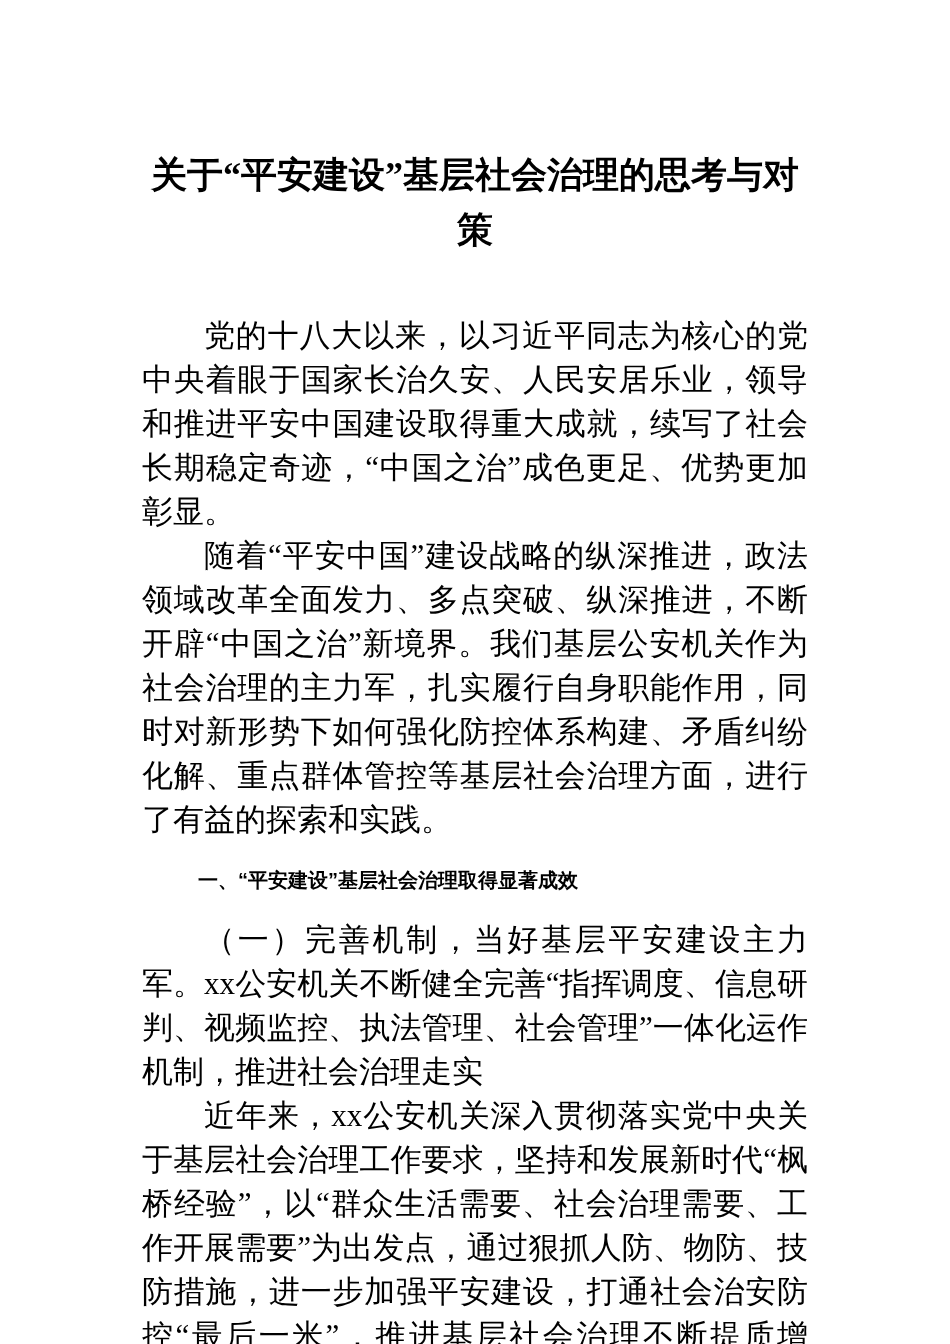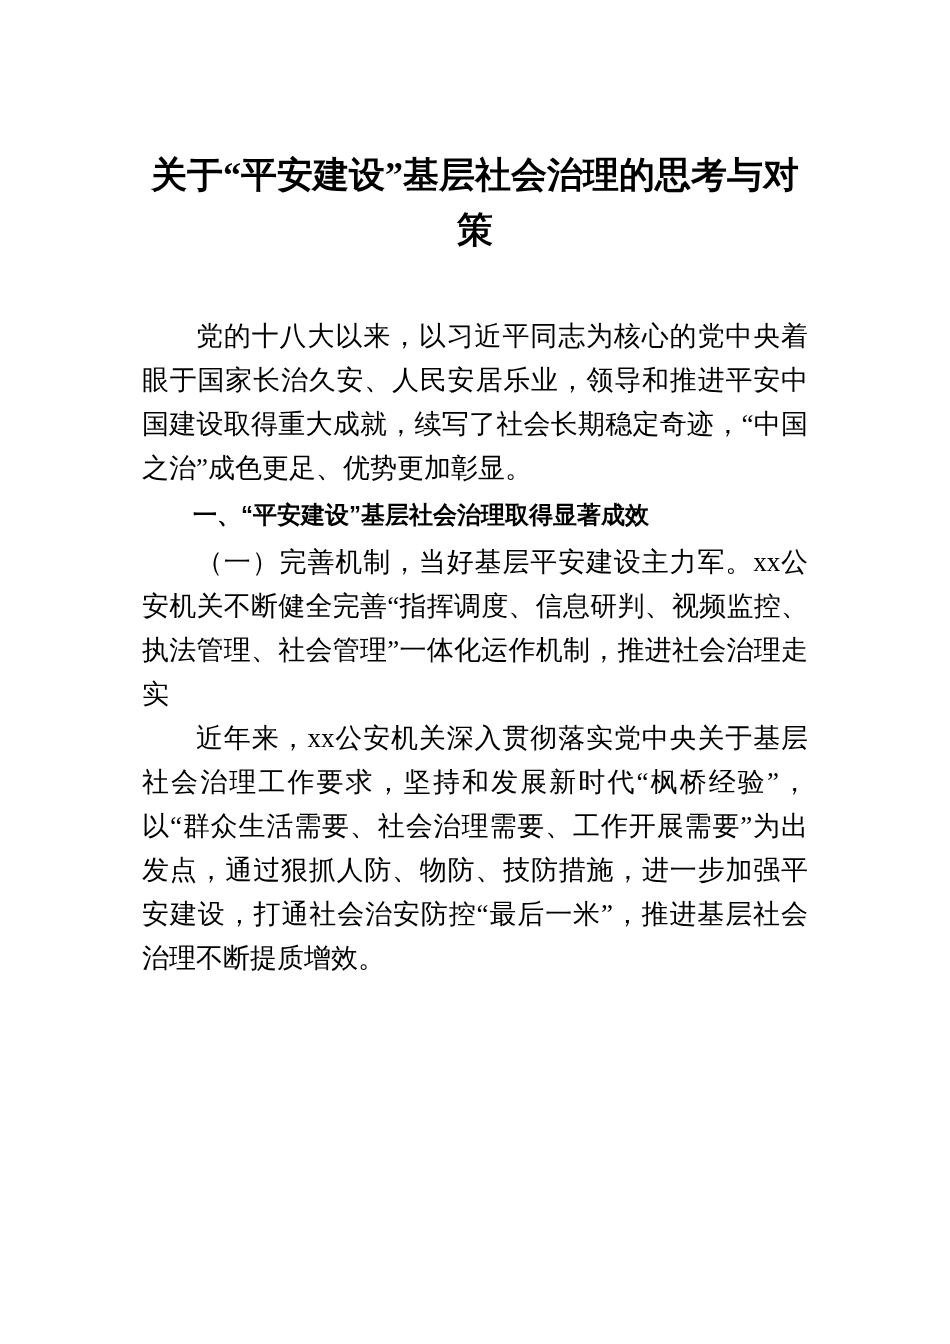--- a/index.html
+++ b/index.html
@@ -24,42 +24,43 @@
   }
   .doc-title {
     font-size: 36px;
     line-height: 55px;
     font-weight: bold;
     text-align: center;
     margin: 0 0 56px 0;
     font-family: "Liberation Serif", "DejaVu Serif", serif;
   }
   .para {
-    font-size: 27px;
+    font-size: 31px;
     line-height: 44px;
     text-align: justify;
     text-indent: 2em;
     margin: 0;
     letter-spacing: 0;
     word-break: break-all;
   }
   .section-heading {
-    font-size: 24px;
+    font-size: 20px;
     line-height: 44px;
     font-weight: bold;
     text-indent: 2em;
-    margin: 3px;
+    margin: 16px;
     font-family: "Liberation Sans", "DejaVu Sans", sans-serif;
     word-break: break-all;
   }
 </style>
 </head>
 <body>
 
 <div class="page">
   <div class="content">
       <h1 class="doc-title">关于“平安建设”基层社会治理的思考与对策</h1>
       <p class="para">党的十八大以来，以习近平同志为核心的党中央着眼于国家长治久安、人民安居乐业，领导和推进平安中国建设取得重大成就，续写了社会长期稳定奇迹，“中国之治”成色更足、优势更加彰显。</p>
+      <p class="para">随着“平安中国”建设战略的纵深推进，政法领域改革全面发力、多点突破、纵深推进，不断开辟“中国之治”新境界。我们基层公安机关作为社会治理的主力军，扎实履行自身职能作用，同时对新形势下如何强化防控体系构建、矛盾纠纷化解、重点群体管控等基层社会治理方面，进行了有益的探索和实践。</p>
       <h2 class="section-heading">一、“平安建设”基层社会治理取得显著成效</h2>
       <p class="para">（一）完善机制，当好基层平安建设主力军。xx公安机关不断健全完善“指挥调度、信息研判、视频监控、执法管理、社会管理”一体化运作机制，推进社会治理走实</p>
       <p class="para">近年来，xx公安机关深入贯彻落实党中央关于基层社会治理工作要求，坚持和发展新时代“枫桥经验”，以“群众生活需要、社会治理需要、工作开展需要”为出发点，通过狠抓人防、物防、技防措施，进一步加强平安建设，打通社会治安防控“最后一米”，推进基层社会治理不断提质增效。</p>
     </div>
 </div>
 
 </body></html>

